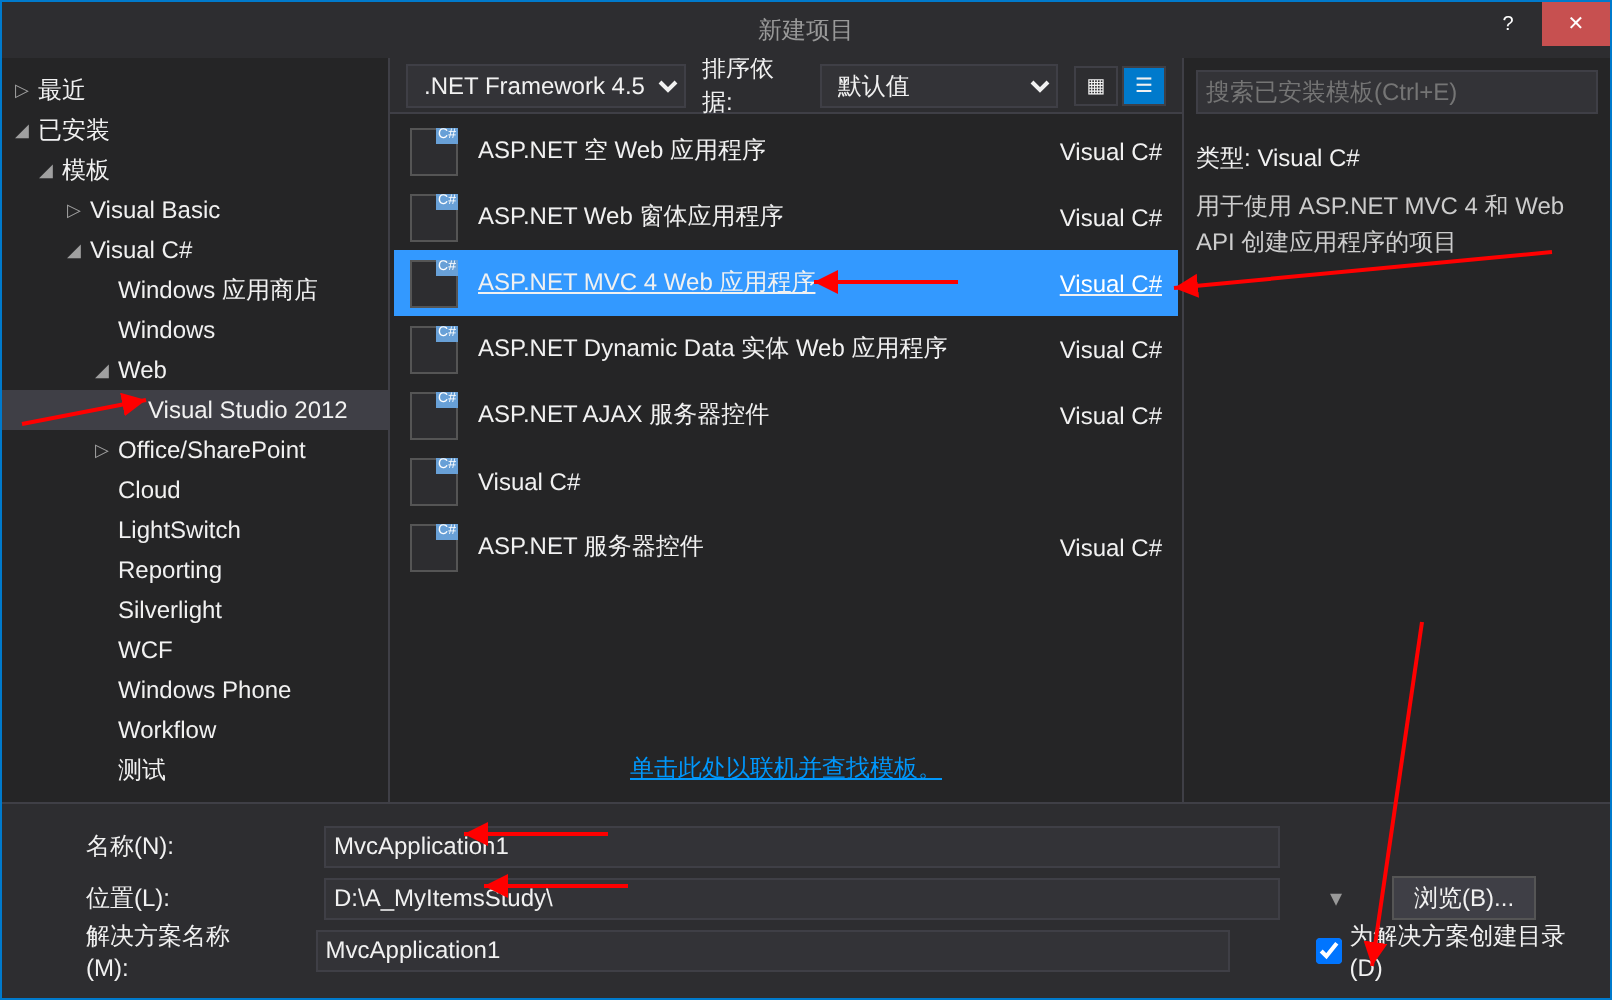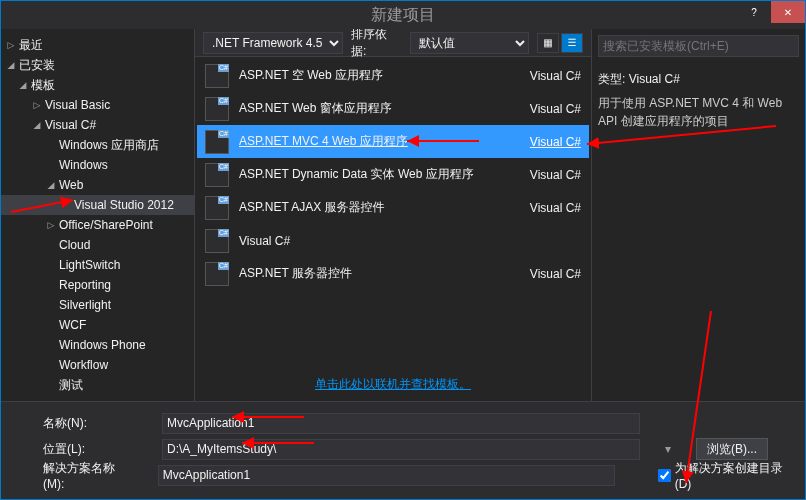--- a/index.html
+++ b/index.html
@@ -9,21 +9,21 @@
   font-family: "Microsoft YaHei", "Segoe UI", sans-serif;
   font-size: 12px; color: #f1f1f1;
   overflow: hidden; position: relative;
   border: 1px solid #007acc;
 }
 .titlebar {
   height: 28px; background: #2d2d30;
   display: flex; align-items: center; justify-content: center;
   position: relative;
 }
-.titlebar .title { color: #999; font-size: 16px; }
+.titlebar .title { color: #999; font-size: 12px; }
 .titlebar .winbtns { position: absolute; right: 0; top: 0; display: flex; }
 .titlebar .winbtn {
   width: 34px; height: 22px; display: flex;
   align-items: center; justify-content: center;
   color: #fff; font-size: 10px;
 }
 .titlebar .winbtn.close { background: #c75050; }
 .main { display: flex; height: 372px; }
 .sidebar {
   width: 194px; background: #252526;

